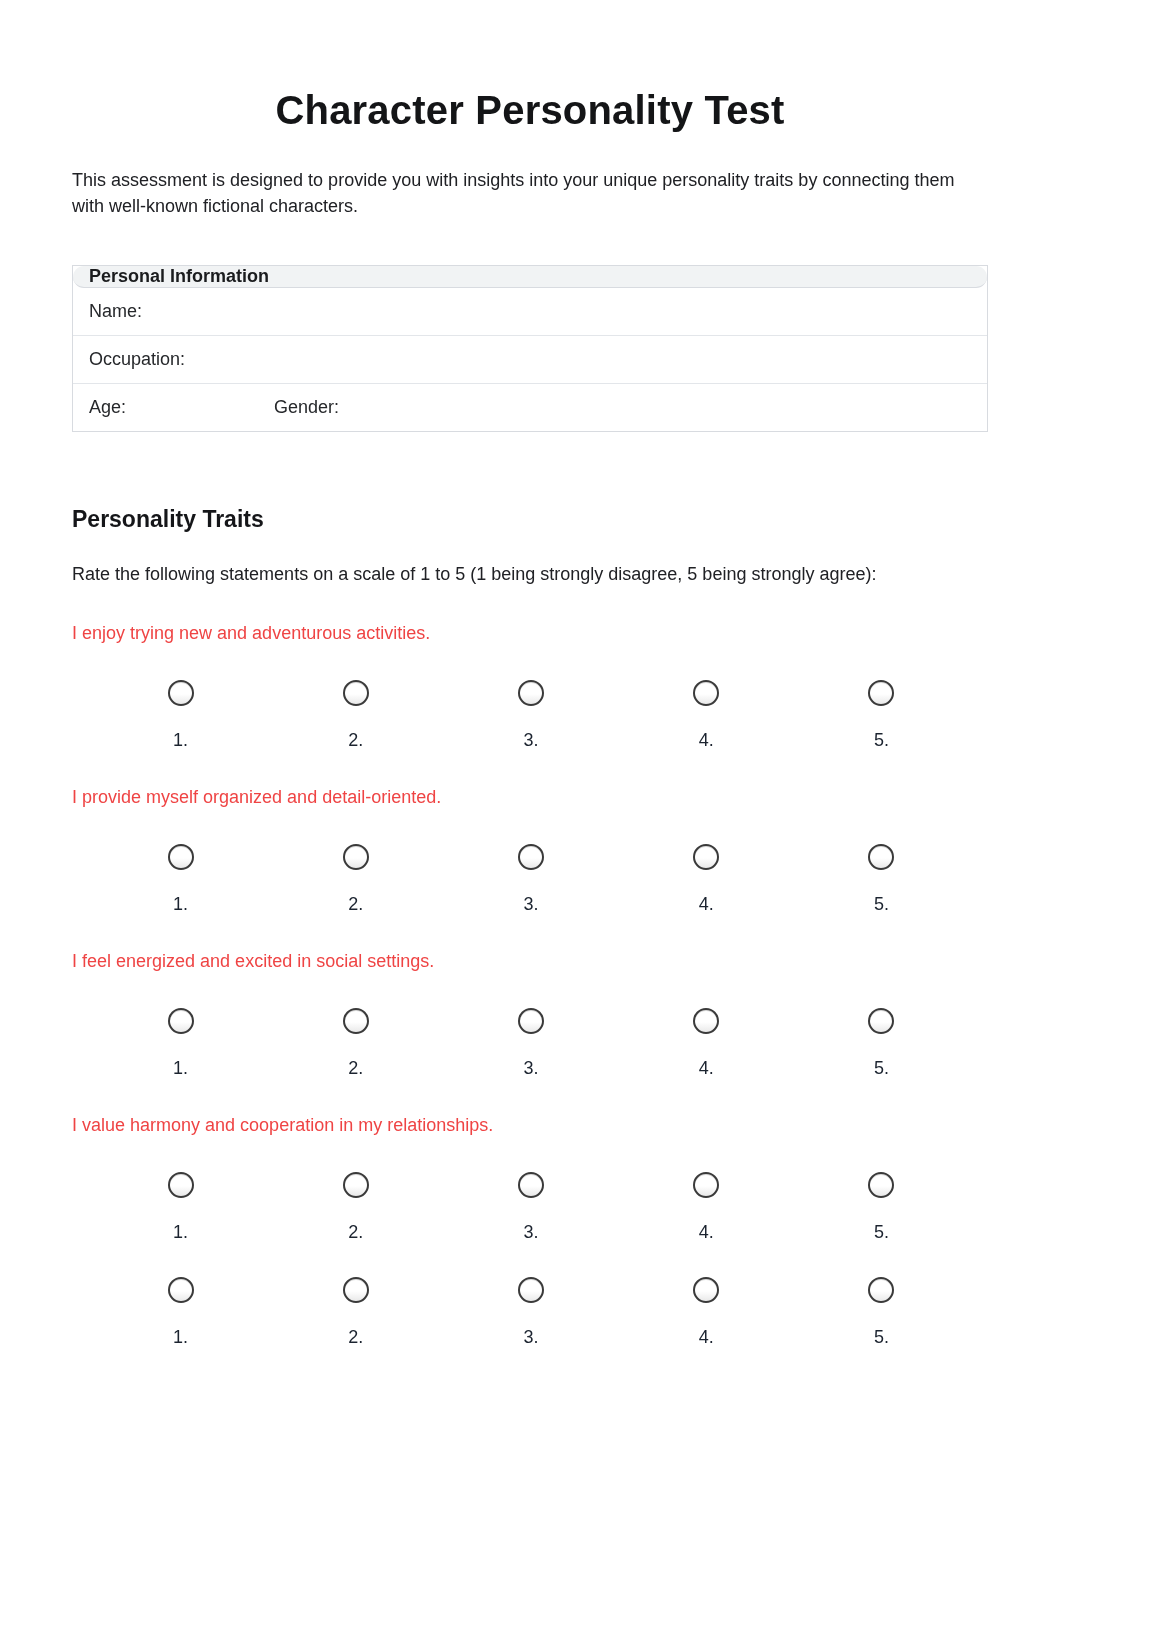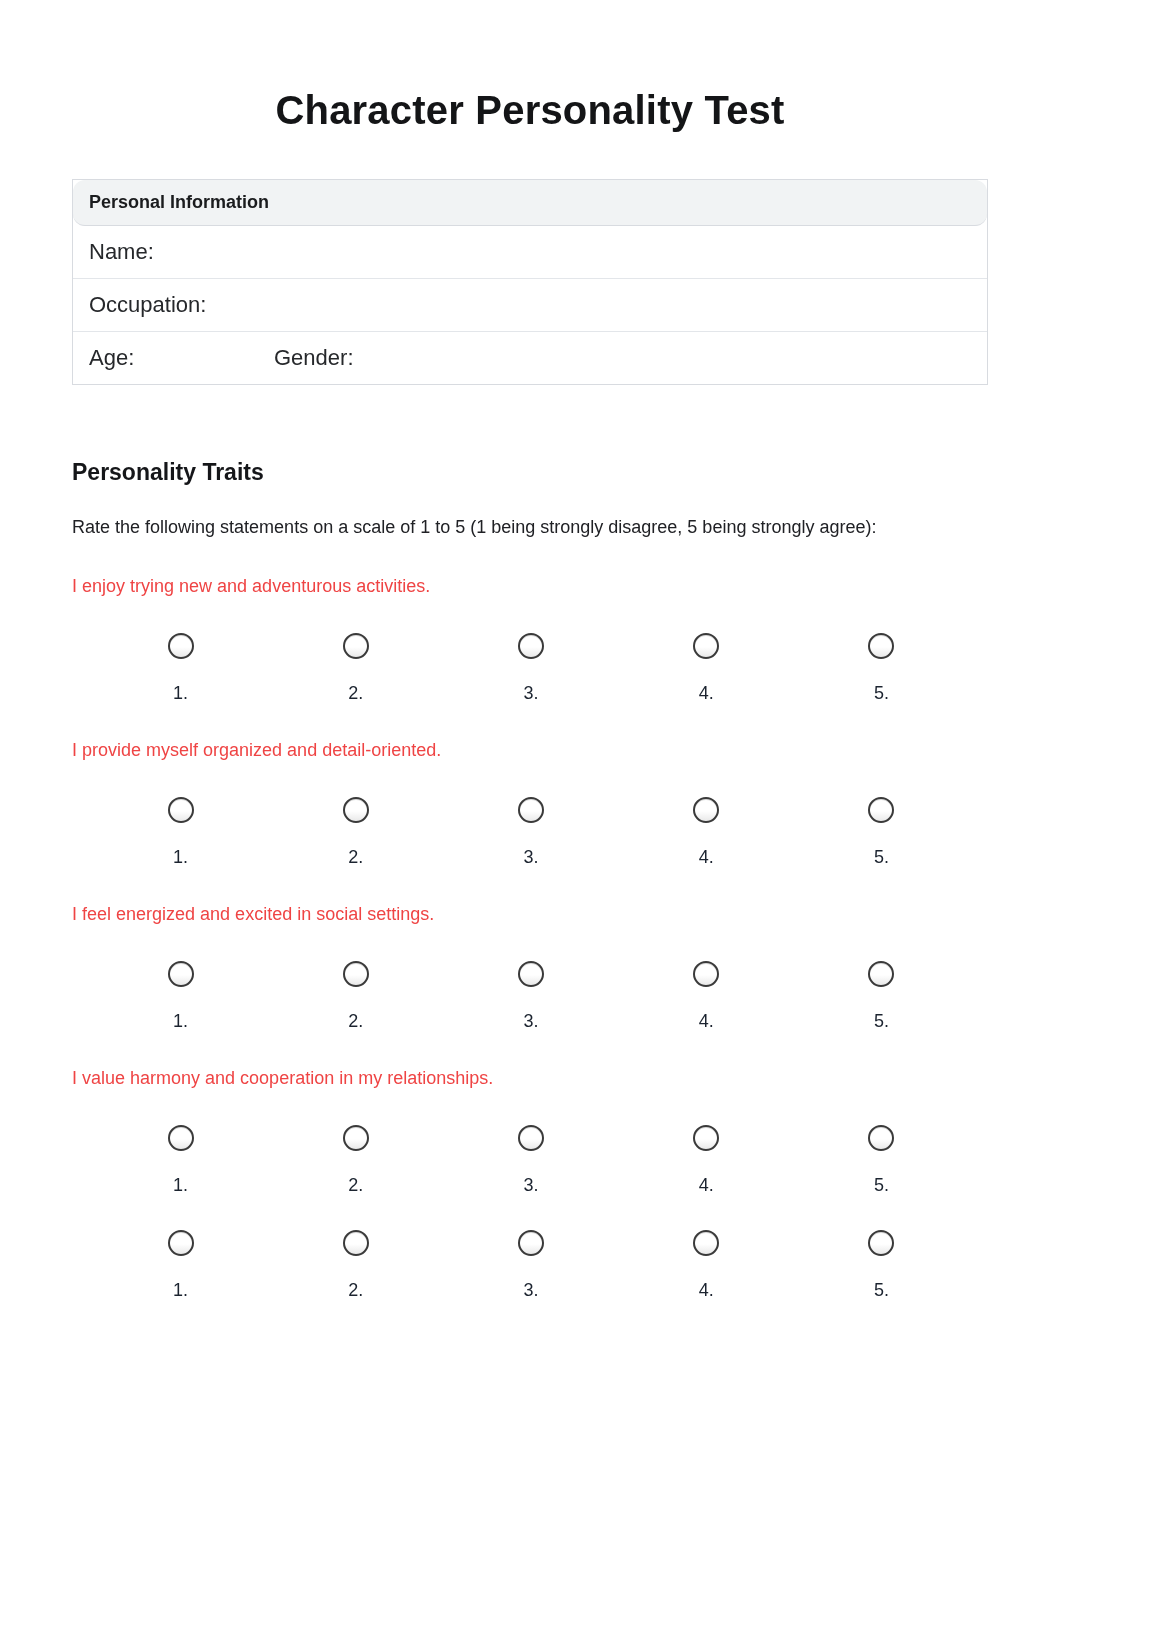--- a/index.html
+++ b/index.html
@@ -31,29 +31,29 @@
   }
   
   .pi-table {
     margin-top: 46px;
     border: 1px solid #d8dbe0;
     background: #ffffff;
   }
   .pi-header {
     background: #f1f3f4;
     border-bottom: 1px solid #d8dbe0;
-    padding: 12px 16px;
+    padding: 0 16px;
     font-size: 18px;
     font-weight: bold;
     color: #1b1c1e;
     border-radius: 12px;
   }
   .pi-row {
     padding: 13px 16px;
-    font-size: 22px;
+    font-size: 18px;
     border-bottom: 1px solid #e3e6ea;
     display: flex;
     align-items: center;
   }
   .pi-row:last-child { border-bottom: none; }
   .pi-label { color: #26282b; }
   .pi-label.age { display: inline-block; width: 185px; }
   
   .section-heading {
     margin-top: 74px;
@@ -100,20 +100,21 @@
     color: #1c2430;
   }
 </style>
 </head>
 <body>
 
 <div class="page">
 
   <h1 class="doc-title">Character Personality Test</h1>
 
+  <p class="intro">This assessment is designed to provide you with insights into your unique personality traits by connecting them with well-known fictional characters.</p>
 
   <div class="pi-table">
     <div class="pi-header">Personal Information</div>
     <div class="pi-row">
       <span class="pi-label">Name:</span>
       <span></span>
     </div>
     <div class="pi-row">
       <span class="pi-label">Occupation:</span>
       <span></span>

